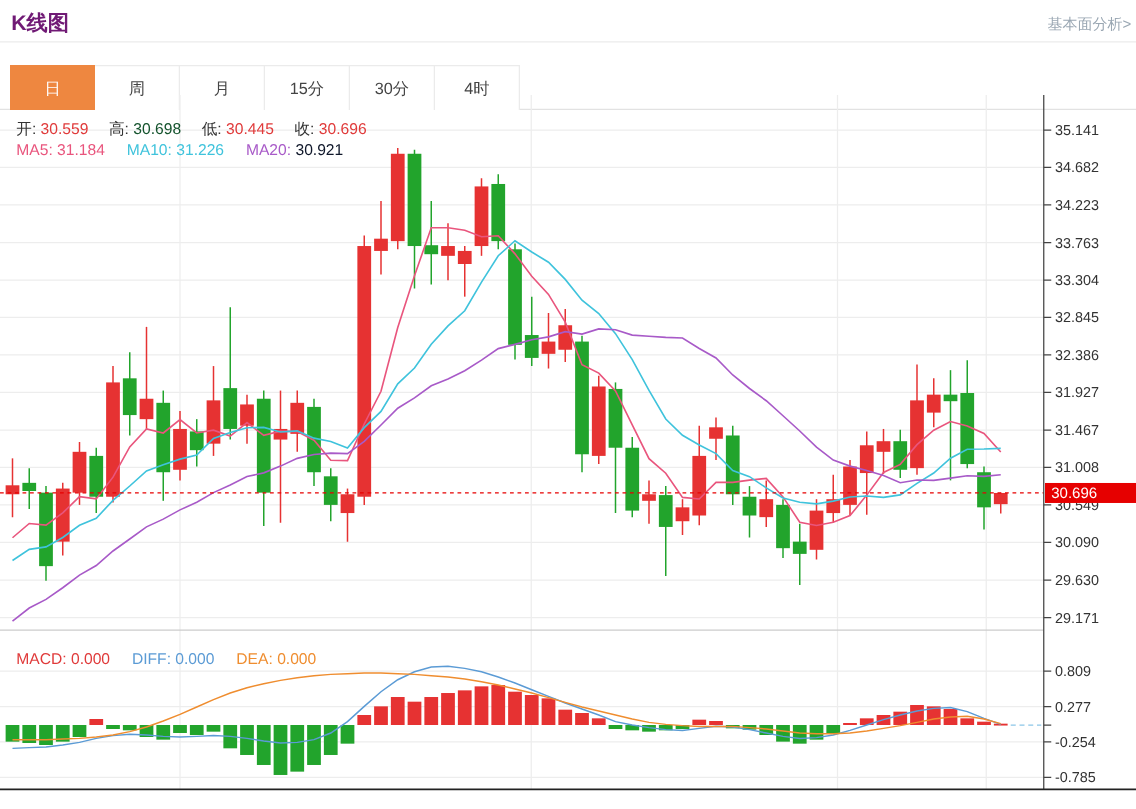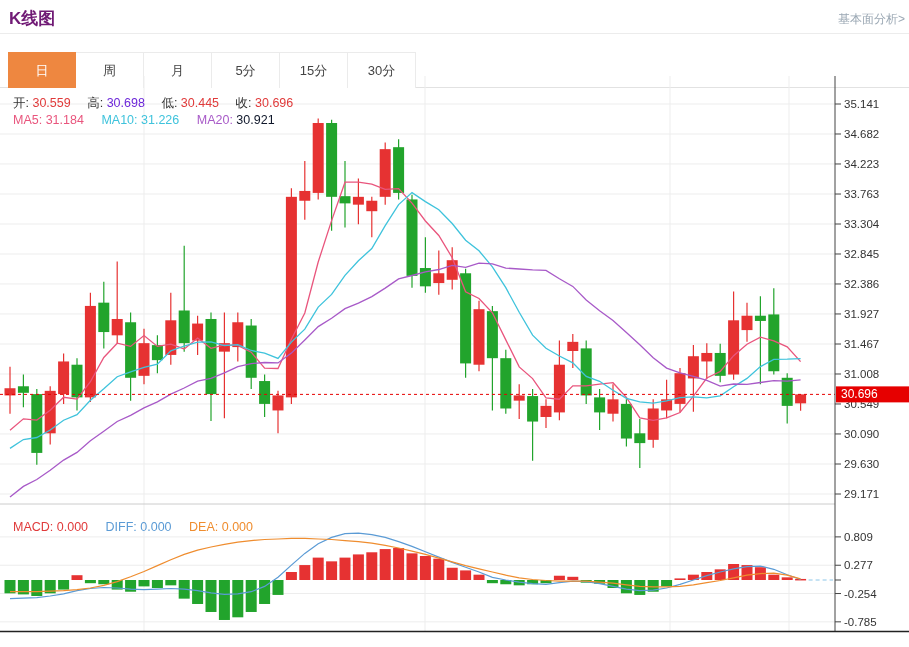--- a/index.html
+++ b/index.html
@@ -28,30 +28,30 @@
 <body>
 
 <div class="page-title">K线图</div>
 <a class="fund-link">基本面分析&gt;</a>
 <div class="title-rule"></div>
 
 <div class="tabbar" id="tabbar">
     <div class="tab first active">日</div>
     <div class="tab">周</div>
     <div class="tab">月</div>
-    <div class="tab">5分</div>
     <div class="tab">15分</div>
     <div class="tab">30分</div>
+    <div class="tab">4时</div>
   </div>
 
 <div class="overlay ohlc-row">
   <span>开:</span>
   <span class="v" style="color:#e03a3a;">30.559</span>
   <span>高:</span>
-  <span class="v" style="color:#6d28d9;">30.698</span>
+  <span class="v" style="color:#14532d;">30.698</span>
   <span>低:</span>
   <span class="v" style="color:#e03a3a;">30.445</span>
   <span>收:</span>
   <span class="v" style="color:#e03a3a;">30.696</span>
 </div>
 
 <div class="overlay ma-row">
   <span style="color:#e9557d;">MA5:</span>
   <span class="v" style="color:#e9557d;">31.184</span>
   <span style="color:#3fc3dc;">MA10:</span>

